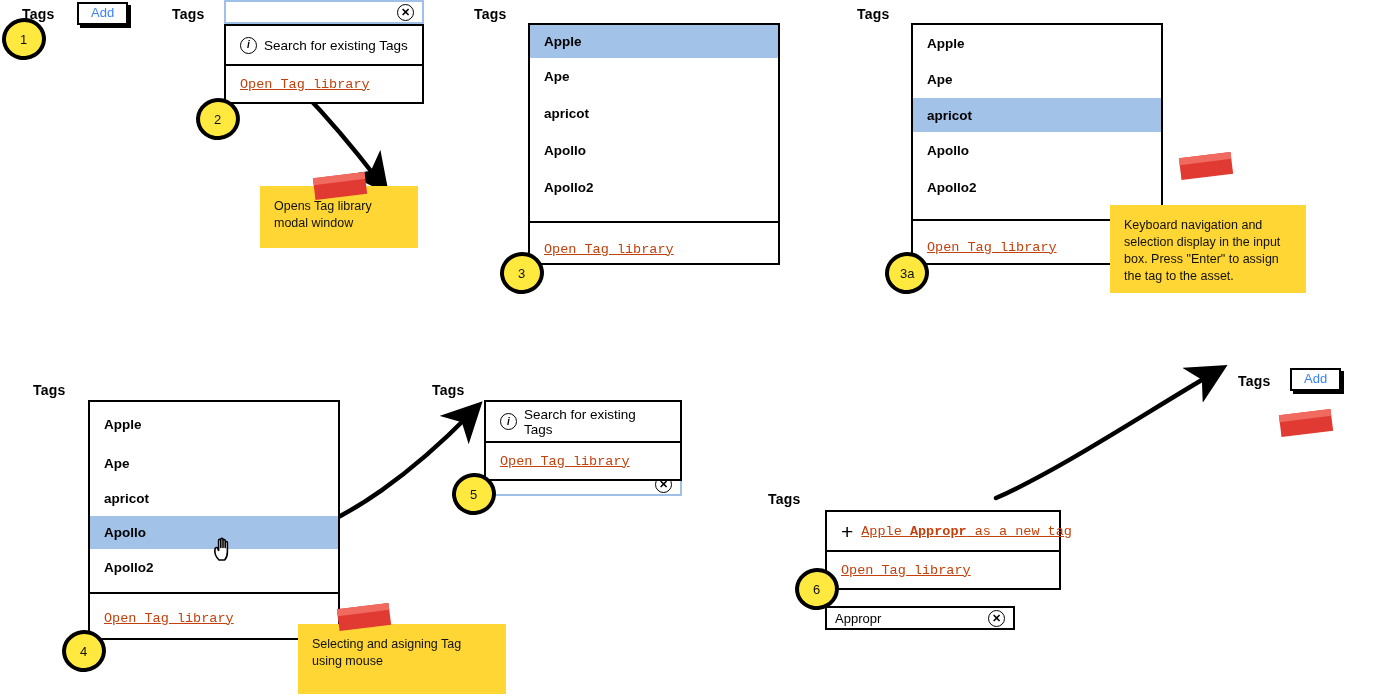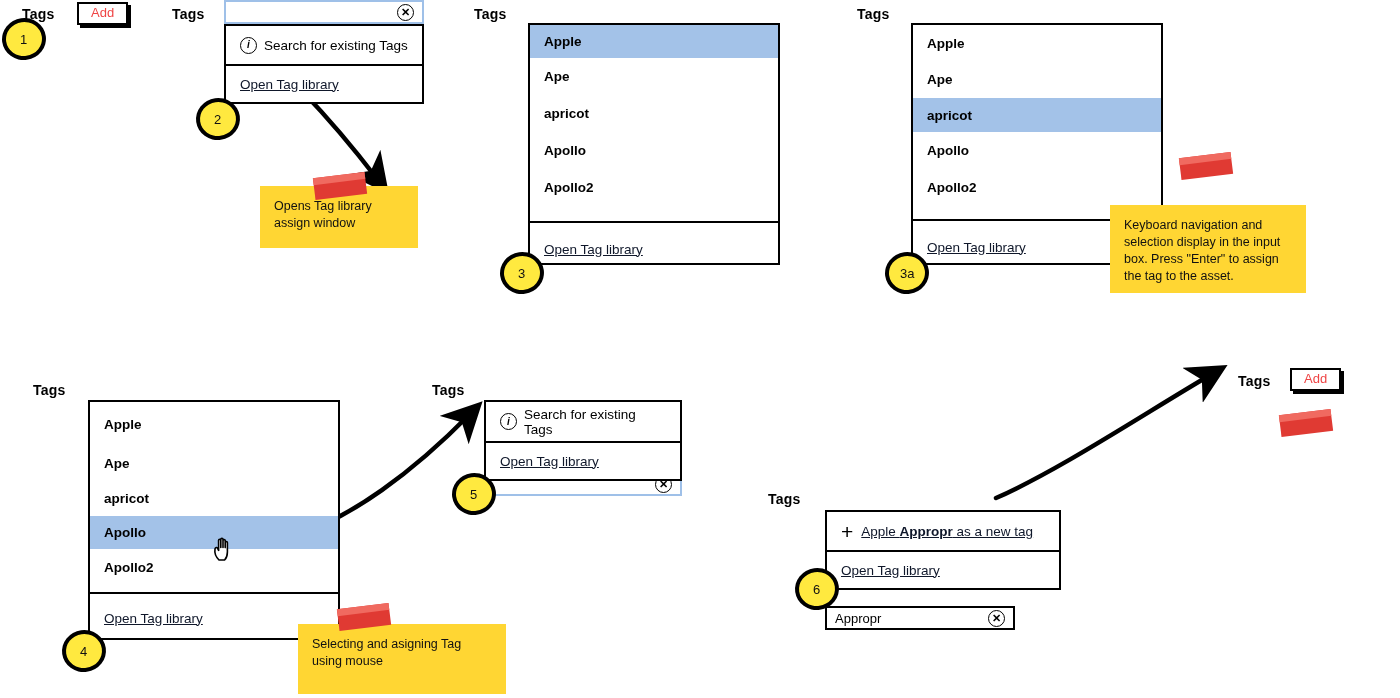--- a/index.html
+++ b/index.html
@@ -15,21 +15,21 @@
   .abs{position:absolute;}
 
   
   .tags-label{
     font-size:14px;font-weight:bold;color:#000;letter-spacing:.2px;
     font-family:"Liberation Sans", sans-serif;
   }
 
   
   .add-btn{
-    border:2px solid #000;background:#fff;color:#ef4444;
+    border:2px solid #000;background:#fff;color:#3b82f6;
     font-size:13px;font-weight:normal;
     padding:2px 12px 3px 12px;
     box-shadow:3px 3px 0 #000;
     font-family:"Liberation Sans", sans-serif;
     line-height:1.1;
   }
 
   
   .tag-input{
     position:relative;background:#fff;box-sizing:border-box;
@@ -65,22 +65,22 @@
     width:15px;height:15px;border:1.6px solid #000;border-radius:50%;
     display:flex;align-items:center;justify-content:center;
     font-size:10px;line-height:1;flex:0 0 auto;font-style:italic;font-weight:bold;
   }
   .dd-footer{
     box-sizing:border-box;display:flex;align-items:center;
     padding:0 14px;border-top:2px solid #000;
   }
   .dd-footer.noborder{border-top:none;}
   .link{
-    color:#0f172a;text-decoration:underline;font-size:13.5px;
-    font-family:Liberation Sans, sans-serif;cursor:pointer;white-space:nowrap;
+    color:#c2410c;text-decoration:underline;font-size:13.5px;
+    font-family:Liberation Mono, monospace;cursor:pointer;white-space:nowrap;
   }
   .create-row{
     box-sizing:border-box;display:flex;align-items:center;gap:8px;
     padding:0 14px;border-bottom:2px solid #000;
   }
   .plus{font-size:21px;line-height:1;color:#000;font-weight:300;}
   .create-row .link b{font-weight:bold;}
 
   
   .note{
@@ -155,21 +155,21 @@
     </div>
     <div class="dd-footer noborder" style="height:36px;">
       <span class="link">Open Tag library</span>
     </div>
   </div>
   <div class="marker" style="left:196px;top:98px;">
     <span>2</span>
   </div>
 
   <div class="note" style="left:260px;top:186px;width:158px;height:62px;">
-    <span>Opens Tag library assign window</span>
+    <span>Opens Tag library modal window</span>
   </div>
   <div class="tape" style="left:314px;top:175px;"></div>
 
   <div class="abs" style="left:474px;top:5px;">
     <span class="tags-label">Tags</span>
   </div>
   <div class="abs tag-input black" style="left:528px;top:0px;width:190px;">
     <span class="val">Ap</span>
     <span class="clear-icon">✕</span>
   </div>

